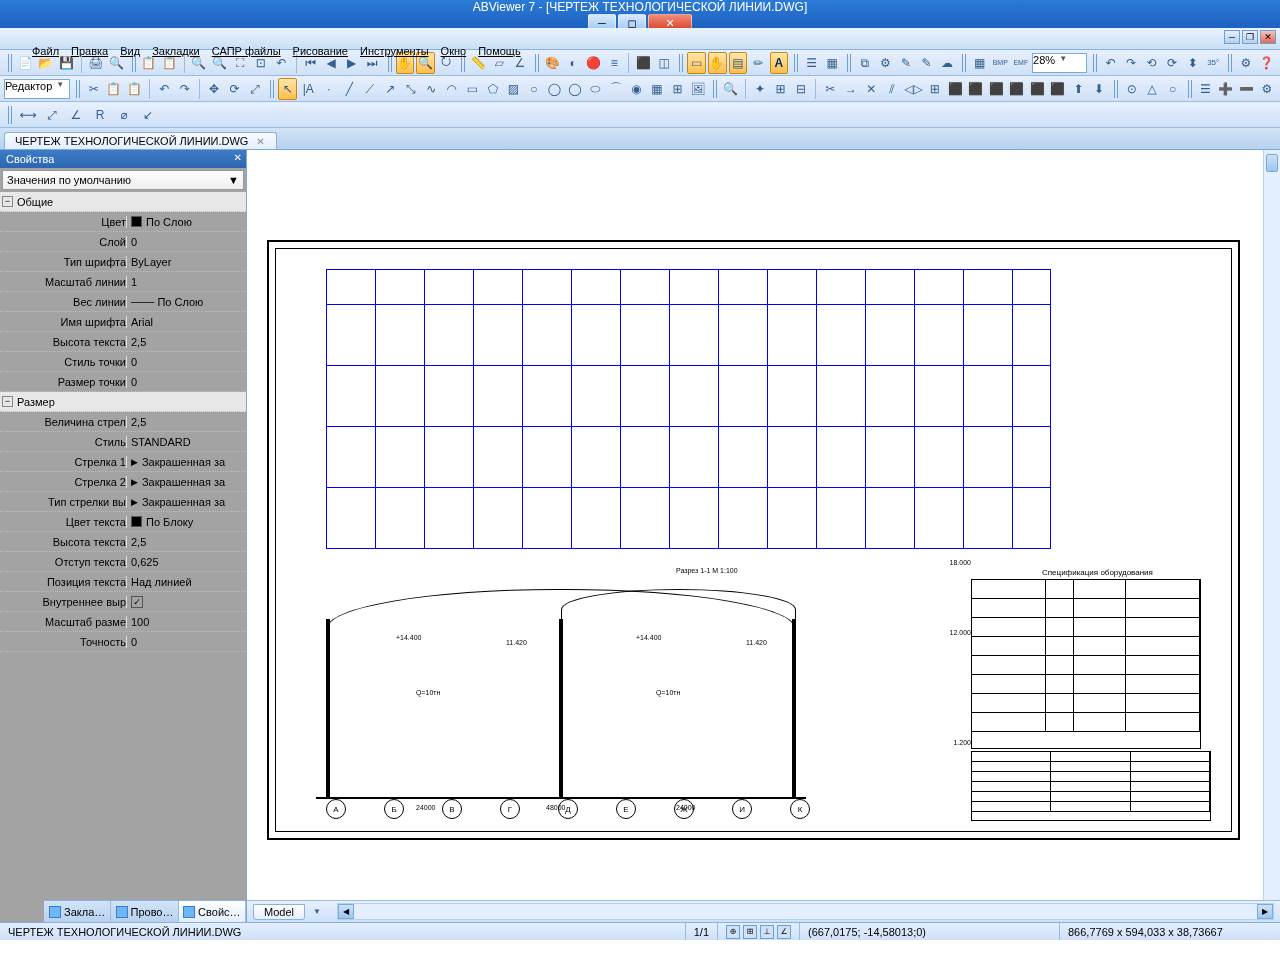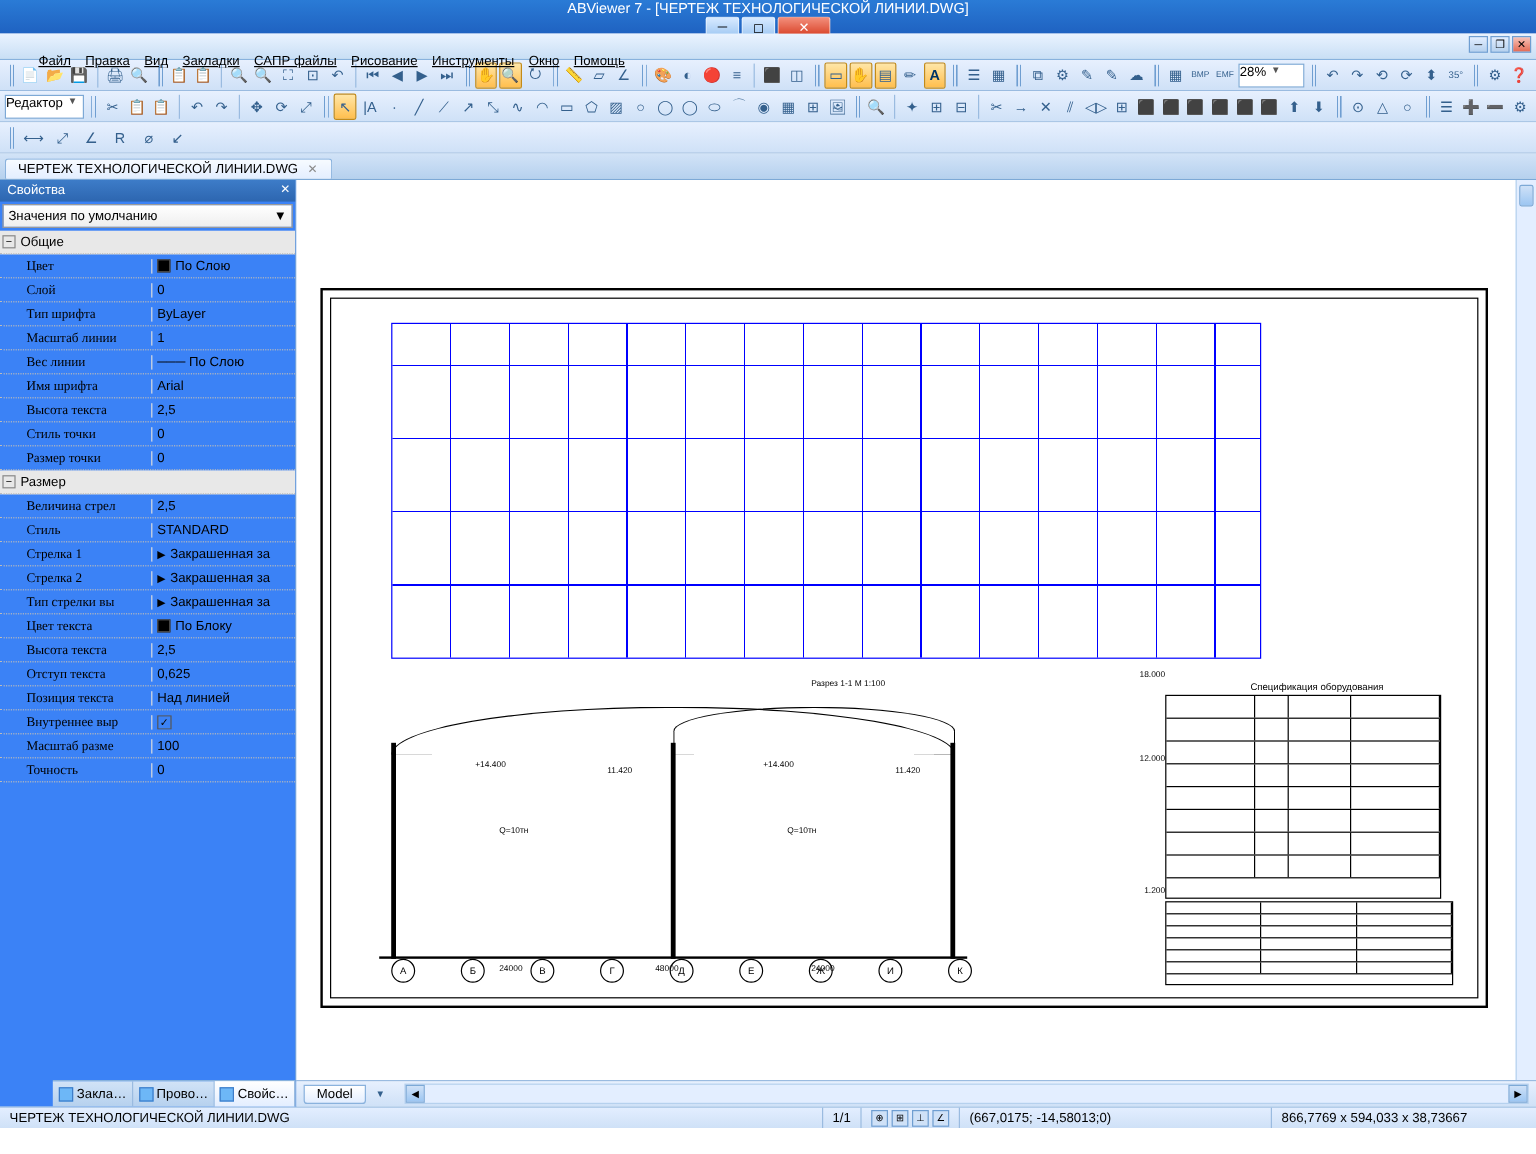--- a/index.html
+++ b/index.html
@@ -32,29 +32,29 @@
 .tcombo { height:20px; background:#fff; border:1px solid #7da9d6; display:flex; align-items:flex-start; padding:0 0; gap:4px; font-size:11px;}
 .tcombo .dd { font-size:8px; color:#555; }
 
 
 .doctabs { height: 22px; background: linear-gradient(#d2e3f7,#b6d1ee); display:flex; align-items:end; padding:0 4px; border-bottom:1px solid #7da9d6;}
 .doctab { background: linear-gradient(#f7fbff,#e3eeff); border:1px solid #8ab2dd; border-bottom:none; padding:2px 10px; display:flex; align-items:center; gap:6px; border-radius:3px 3px 0 0;}
 .doctab .x { width:12px; height:12px; display:flex; align-items:center; justify-content:center; font-size:10px; color:#888;}
 
 
 .body { display:flex; height: calc(962px - 28px - 22px - 26px - 26px - 26px - 22px - 22px - 18px); }
-.sidebar { width: 247px; background:#3b82f6; border-right:1px solid #7da9d6; display:flex; flex-direction:column;}
+.sidebar { width: 247px; background:#a3a3a3; border-right:1px solid #7da9d6; display:flex; flex-direction:column;text-align:right;}
 .panelhdr { height:18px; background: linear-gradient(#3d7cc8,#2d66b0); color:#fff; padding:0 6px; display:flex; align-items:center; font-size:11px; position:relative;}
 .panelhdr .x { position:absolute; right:4px; top:2px; font-size:10px;}
 .propcombo { height:20px; background:linear-gradient(#fff,#eee); border:1px solid #999; margin:2px; display:flex; align-items:center; padding:0 4px; justify-content:space-between;}
 .propgrid { flex:1; overflow:auto;}
 .proprow { display:flex; height:20px; border-bottom:1px dotted #bbb; align-items:center;}
 .proprow.cat { background:#e8e8e8; font-weight:normal; padding-left:2px;}
 .proprow.cat .toggle { width:11px; height:11px; border:1px solid #888; display:flex; align-items:center; justify-content:center; margin-right:4px; font-size:9px; line-height:9px;}
-.pk { width:127px; padding-left:22px; white-space:nowrap; overflow:hidden; text-overflow:ellipsis; border-right:1px solid #ddd;font-family:Liberation Serif, serif;}
+.pk { width:127px; padding-left:22px; white-space:nowrap; overflow:hidden; text-overflow:ellipsis; border-right:1px solid #ddd;}
 .pv { flex:1; padding-left:4px; display:flex; align-items:center; gap:4px; white-space:nowrap; overflow:hidden;}
 .swatch { width:11px; height:11px; background:#000; border:1px solid #555;}
 .chk { width:12px; height:12px; border:1px solid #555; display:flex; align-items:center; justify-content:center; font-size:9px;}
 
 
 .canvas { flex:1; background:#fff; position:relative; overflow:hidden;}
 .vscroll { position:absolute; right:0; top:0; bottom:0; width:17px; background:#e3eeff; border-left:1px solid #b6d1ee;}
 .vscroll .thumb { position:absolute; left:2px; right:2px; top:4px; height:18px; background:linear-gradient(#cfe1f7,#9cc6f2); border:1px solid #7da9d6; border-radius:2px;}
 .drawing { position:absolute; left:20px; top:90px; right:40px; bottom:60px; border:2px solid #000; background:#fff;}
 .drawing .inner { position:absolute; left:6px; top:6px; right:6px; bottom:6px; border:1px solid #000;}

